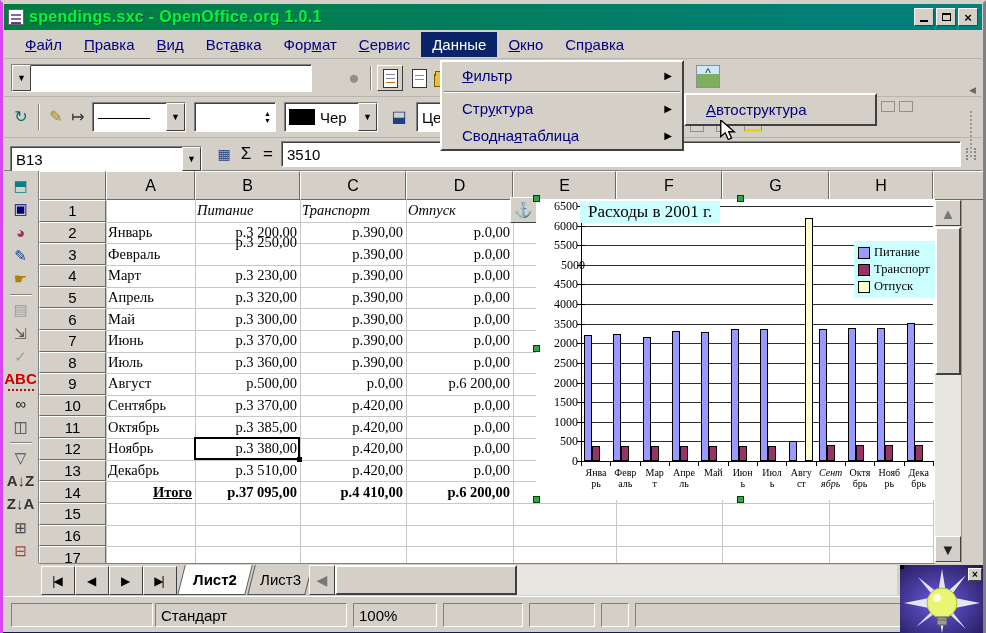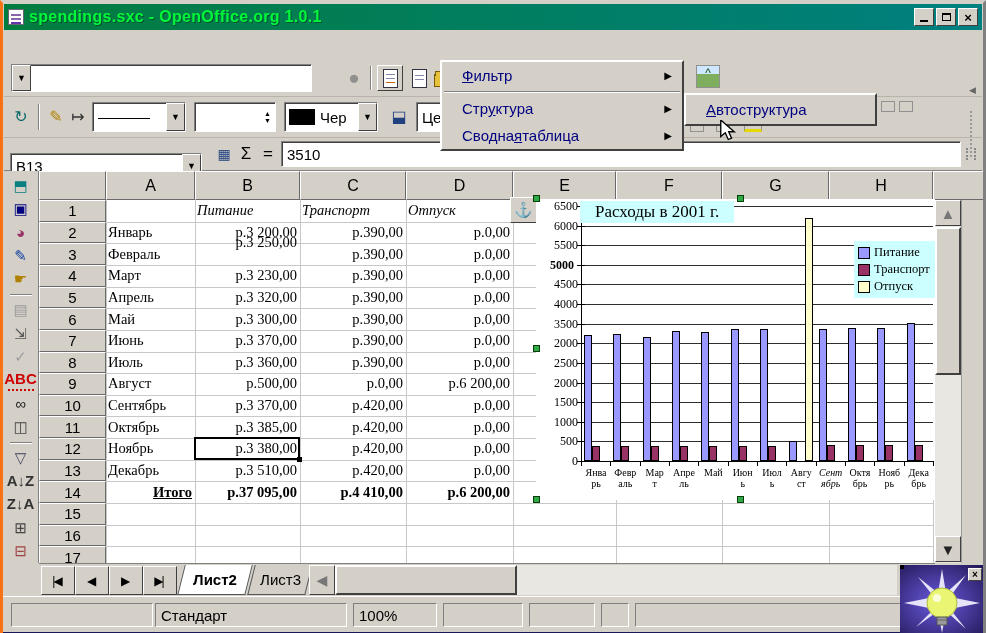--- a/index.html
+++ b/index.html
@@ -1,19 +1,19 @@
 <!DOCTYPE html>
 <html><head>
 <meta charset="utf-8">
 <style>
   html,body{margin:0;padding:0;background:#555;}
   *{box-sizing:border-box;}
   .window{position:relative;width:986px;height:633px;background:#d4d0c8;
     font-family:"Liberation Sans",sans-serif;overflow:hidden;
-    border-left:3px solid #f97316;border-right:3px solid #808080;border-top:3px solid #d4d0c8;}
+    border-left:3px solid #d946ef;border-right:3px solid #808080;border-top:3px solid #d4d0c8;}
   .raised{background:#d4d0c8;border:1px solid;border-color:#ffffff #404040 #404040 #ffffff;}
   .raised2{background:#d4d0c8;border:2px solid;border-color:#ffffff #404040 #404040 #ffffff;}
   .abs{position:absolute;}
   
   .titlebar{position:absolute;left:1px;top:1px;width:978px;height:26px;
     background:linear-gradient(90deg,#027c3e,#008080);display:flex;align-items:center;padding:0 4px;}
   .titlebar .ticon{width:16px;height:16px;background:#fff;border:1px solid #667;margin-right:5px;position:relative;}
   .titlebar .ticon i{position:absolute;left:2px;right:2px;height:2px;background:#86a;}
   .title-text{color:#00f83a;font-weight:bold;font-size:16px;letter-spacing:.3px;
     text-shadow:1px 1px 0 rgba(0,0,0,.35);white-space:nowrap;}
@@ -69,21 +69,21 @@
   .selhandle{position:absolute;width:5px;height:5px;background:#000;z-index:5;}
   
   .chartobj{position:absolute;left:533px;top:196px;width:406px;height:301px;background:#fff;z-index:6;}
   .cgrid{position:absolute;height:1px;background:#2e2e2e;}
   .caxis{position:absolute;background:#000;}
   .cbar{position:absolute;border:1px solid #000;}
   .cylab{position:absolute;width:38px;text-align:right;font-family:"Liberation Serif",serif;
     font-size:12px;transform:translateY(-50%);}
   .cxlab{position:absolute;width:34px;text-align:center;font-family:"Liberation Serif",serif;
     font-size:10px;line-height:11px;white-space:pre-line;}
-  .ctitle{position:absolute;font-family:"Liberation Serif",serif;font-size:17px;padding:1px 15px;}
+  .ctitle{position:absolute;font-family:"Liberation Serif",serif;font-size:17px;padding:1px 8px;}
   .clegend{position:absolute;padding:3px 4px;display:flex;flex-direction:column;justify-content:space-around;}
   .clegrow{display:flex;align-items:center;gap:4px;font-family:"Liberation Serif",serif;font-size:12.5px;}
   .clegrow .sw{width:12px;height:12px;border:1px solid #000;flex:none;}
   .ghandle{position:absolute;width:7px;height:7px;background:#2fa848;border:1px solid #064006;z-index:8;}
   
   .sbbtn{position:absolute;display:flex;align-items:center;justify-content:center;color:#555;}
   .sbtrough{position:absolute;background:#e9e7e1;}
   
   .tabbar{position:absolute;left:36px;top:560px;width:896px;height:33px;background:#d4d0c8;
     border-top:1px solid #808080;}
@@ -129,20 +129,31 @@
       <span class="winbtn raised">
           <span class="minbar"></span>
         </span>
       <span class="winbtn raised">
           <span class="maxbox"></span>
         </span>
       <span class="winbtn raised">×</span>
     </span>
   </div>
 
+  <div class="menubar" id="menubar">
+      <span class="menu-item"><u>Ф</u>айл</span>
+      <span class="menu-item"><u>П</u>равка</span>
+      <span class="menu-item"><u>В</u>ид</span>
+      <span class="menu-item">Вст<u>а</u>вка</span>
+      <span class="menu-item">Фор<u>м</u>ат</span>
+      <span class="menu-item"><u>С</u>ервис</span>
+      <span class="menu-item active"><u>Д</u>анные</span>
+      <span class="menu-item"><u>О</u>кно</span>
+      <span class="menu-item">Сп<u>р</u>авка</span>
+    </div>
 
   <div class="funcbar">
     <div class="combo" style="left:7px;top:5px;width:301px;height:28px;">
       <span class="drop">▼</span>
     </div>
     <span class="tbicon" style="left:338px;top:7px;">
         <span style="color:#909090;font-size:19px;">●</span>
       </span>
     <span class="vsep" style="left:366px;top:7px;height:24px;"></span>
     <span class="tbicon raised" style="left:373px;top:6px;width:26px;height:26px;">
@@ -202,21 +213,21 @@
     </div>
 
     <span class="peek" style="left:686px;top:28px;width:14px;height:7px;"></span>
     <span class="peek" style="left:712px;top:28px;width:14px;height:7px;"></span>
     <span class="peek" style="left:740px;top:26px;width:18px;height:9px;border-bottom:3px solid #e6d800;"></span>
     <span class="peek" style="left:877px;top:4px;width:14px;height:11px;"></span>
     <span class="peek" style="left:895px;top:4px;width:14px;height:11px;"></span>
   </div>
 
   <div class="formulabar">
-    <div class="combo" style="left:6px;top:15px;width:192px;height:26px;">
+    <div class="combo" style="left:6px;top:8px;width:192px;height:26px;">
       <span class="val">B13</span>
       <span class="drop">▼</span>
     </div>
     <span class="tbicon" style="left:208px;top:4px;">
         <span style="color:#204080;font-size:14px;">▦</span>
       </span>
     <span class="tbicon" style="left:230px;top:4px;font-size:17px;">
         <span>Σ</span>
       </span>
     <span class="tbicon" style="left:252px;top:4px;font-size:17px;">
@@ -389,21 +400,21 @@
         <div class="caxis" style="left: 41px; top: 124.692px; width: 8px; height: 1px;"></div>
         <div class="cylab" style="left: 4px; top: 124.692px;">3500</div>
         <div class="cgrid" style="left: 45px; top: 105.077px; width: 352px;"></div>
         <div class="caxis" style="left: 41px; top: 105.077px; width: 8px; height: 1px;"></div>
         <div class="cylab" style="left: 4px; top: 105.077px;">4000</div>
         <div class="cgrid" style="left: 45px; top: 85.4615px; width: 352px;"></div>
         <div class="caxis" style="left: 41px; top: 85.4615px; width: 8px; height: 1px;"></div>
         <div class="cylab" style="left: 4px; top: 85.4615px;">4500</div>
         <div class="cgrid" style="left: 45px; top: 65.8462px; width: 352px;"></div>
         <div class="caxis" style="left: 41px; top: 65.8462px; width: 8px; height: 1px;"></div>
-        <div class="cylab" style="left: 0; top: 65.8462px; font-weight: bold;">5000</div>
+        <div class="cylab" style="left: 11px; top: 65.8462px;">5000</div>
         <div class="cgrid" style="left: 45px; top: 46.2308px; width: 352px;"></div>
         <div class="caxis" style="left: 41px; top: 46.2308px; width: 8px; height: 1px;"></div>
         <div class="cylab" style="left: 4px; top: 46.2308px;">5500</div>
         <div class="cgrid" style="left: 45px; top: 26.6154px; width: 352px;"></div>
         <div class="caxis" style="left: 41px; top: 26.6154px; width: 8px; height: 1px;"></div>
         <div class="cylab" style="left: 4px; top: 26.6154px;">6000</div>
         <div class="cgrid" style="left: 45px; top: 7px; width: 352px;"></div>
         <div class="caxis" style="left: 41px; top: 7px; width: 8px; height: 1px;"></div>
         <div class="cylab" style="left: 4px; top: 7px;">6500</div>
         <div class="caxis" style="left: 45px; top: 7px; width: 1px; height: 255px;"></div>

